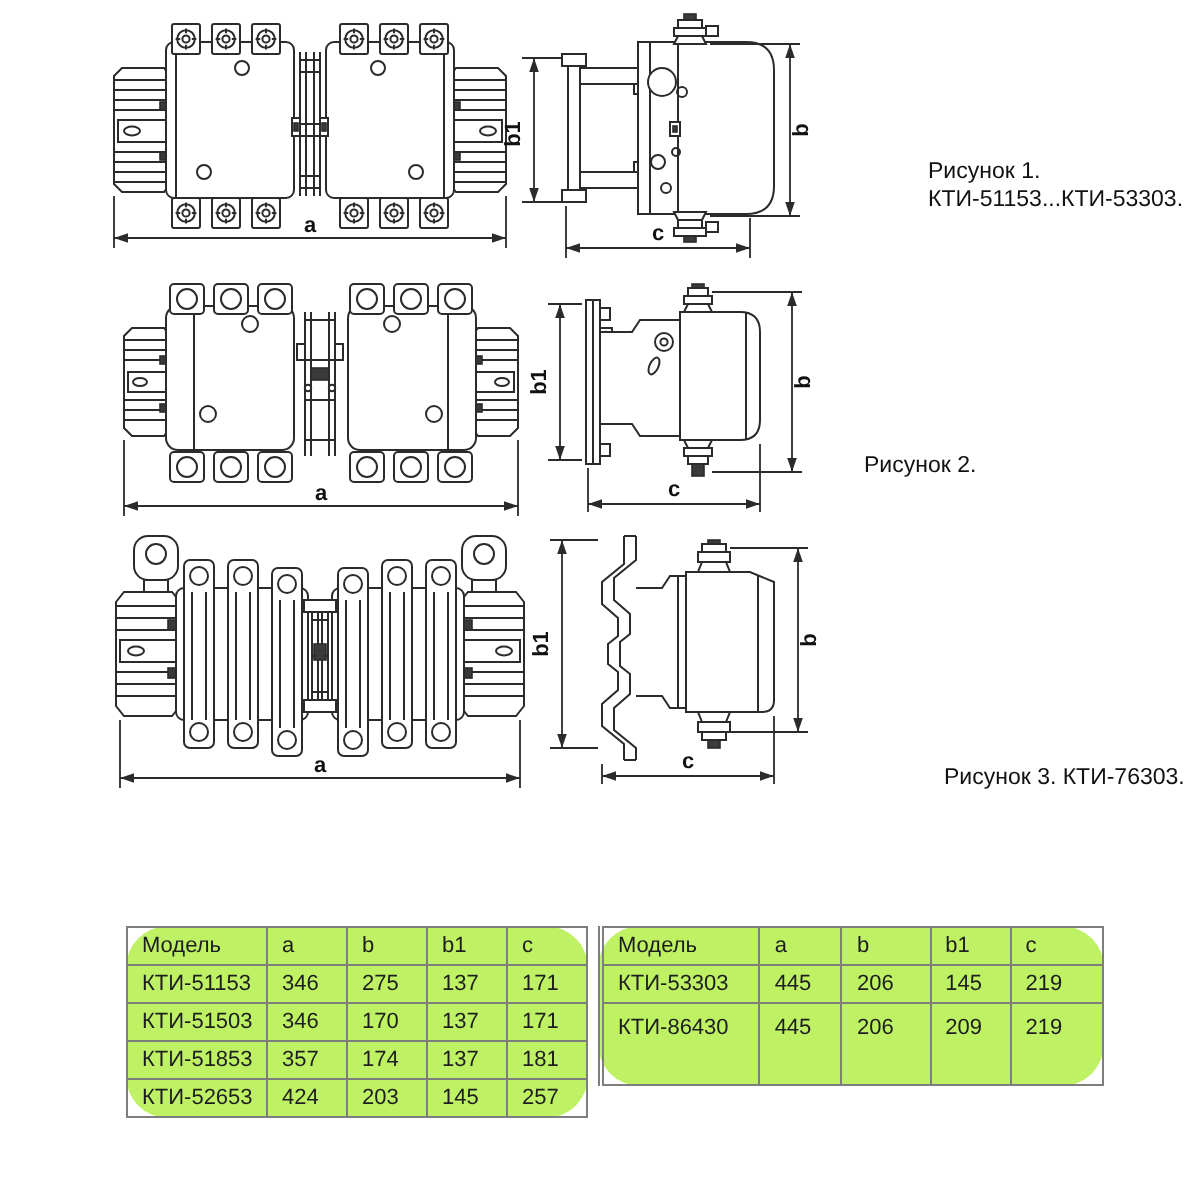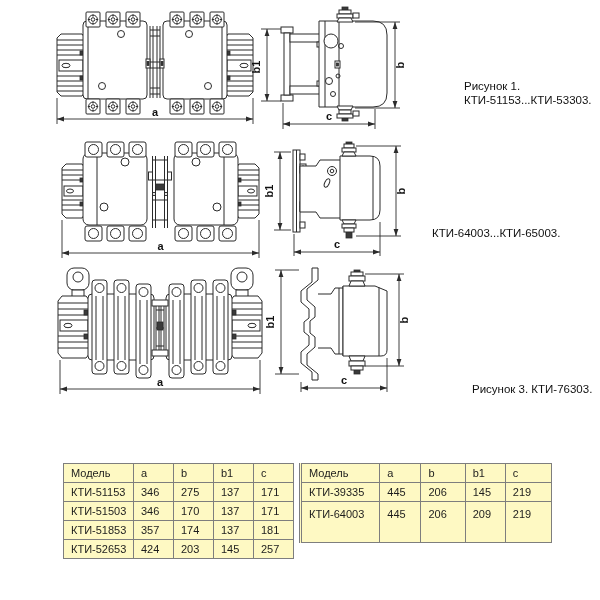--- a/index.html
+++ b/index.html
@@ -7,21 +7,21 @@
   body { position:relative; font-family:"Liberation Sans","DejaVu Sans",sans-serif; color:#1d1d1d; }
   .abs { position:absolute; }
   svg { overflow:visible; display:block; }
   .ln { stroke:#2b2b2b; stroke-width:1; fill:none; }
   .fw { stroke:#2b2b2b; stroke-width:1; fill:#ffffff; }
   .fd { stroke:#2b2b2b; stroke-width:0.8; fill:#3a3a3a; }
   .dim { stroke:#2b2b2b; stroke-width:0.9; fill:none; }
   .ar { fill:#2b2b2b; stroke:none; }
   text.dl { font-family:"Liberation Sans","DejaVu Sans",sans-serif; font-size:11px; font-weight:700; fill:#111; }
   .caption { position:absolute; font-size:11.5px; line-height:14px; color:#111; white-space:nowrap; }
-  table.dim-table { border-collapse:collapse; font-size:11px; color:#1d1d1d; table-layout:fixed; background:#fef9c3; }
+  table.dim-table { border-collapse:collapse; font-size:11px; color:#1d1d1d; table-layout:fixed; background:#bef264;border-radius:21px; }
   table.dim-table th, table.dim-table td { border:1px solid #7e7e7e; font-weight:400; text-align:left; padding:1px 3px 1px 7px; height:19px; overflow:hidden; white-space:nowrap; }
   #table2 { border-left:3px double #7e7e7e; }
   #table2 tbody tr:last-child td { height:41px; vertical-align:top; padding-top:6px; }
 </style>
 </head>
 <body>
 
 <svg class="abs" style="left:55px; top:6px;" width="200" height="122" viewBox="0 0 200 122">
   <defs>
     <g id="t1">
@@ -215,21 +215,21 @@
   </g>
   <g>
     <path class="dim" d="M36 92 V114 M122 80 V114 M36 110 H122"></path>
     <polygon class="ar" points="36,110 43,107.6 43,112.4"></polygon>
     <polygon class="ar" points="122,110 115,107.6 115,112.4"></polygon>
     <text class="dl" x="79" y="106" text-anchor="middle">c</text>
   </g>
 </svg>
 
 <div class="caption" style="left:432px; top:226px;">
-  <div>КТИ-64003...КТИ-65003.</div>
+  <div>Рисунок 2.</div>
 </div>
 
 <svg class="abs" style="left:30px; top:262px;" width="240" height="136" viewBox="0 0 240 136">
   <defs>
     <g id="bl">
       <rect class="fw" x="62" y="18" width="15" height="94" rx="3"></rect>
       <circle class="ln" cx="69.5" cy="26" r="4.5"></circle>
       <circle class="ln" cx="69.5" cy="104" r="4.5"></circle>
       <path class="ln" d="M66 34 V98 M73 34 V98"></path>
     </g>
@@ -375,27 +375,27 @@
       <tr>
         <th>Модель</th>
         <th>a</th>
         <th>b</th>
         <th>b1</th>
         <th>c</th>
       </tr>
     </thead>
   <tbody>
       <tr>
-        <td>КТИ-39335</td>
+        <td>КТИ-53303</td>
         <td>445</td>
         <td>206</td>
         <td>145</td>
         <td>219</td>
       </tr>
       <tr>
-        <td>КТИ-64003</td>
+        <td>КТИ-86430</td>
         <td>445</td>
         <td>206</td>
         <td>209</td>
         <td>219</td>
       </tr>
     </tbody>
 </table>
 
 </body></html>

